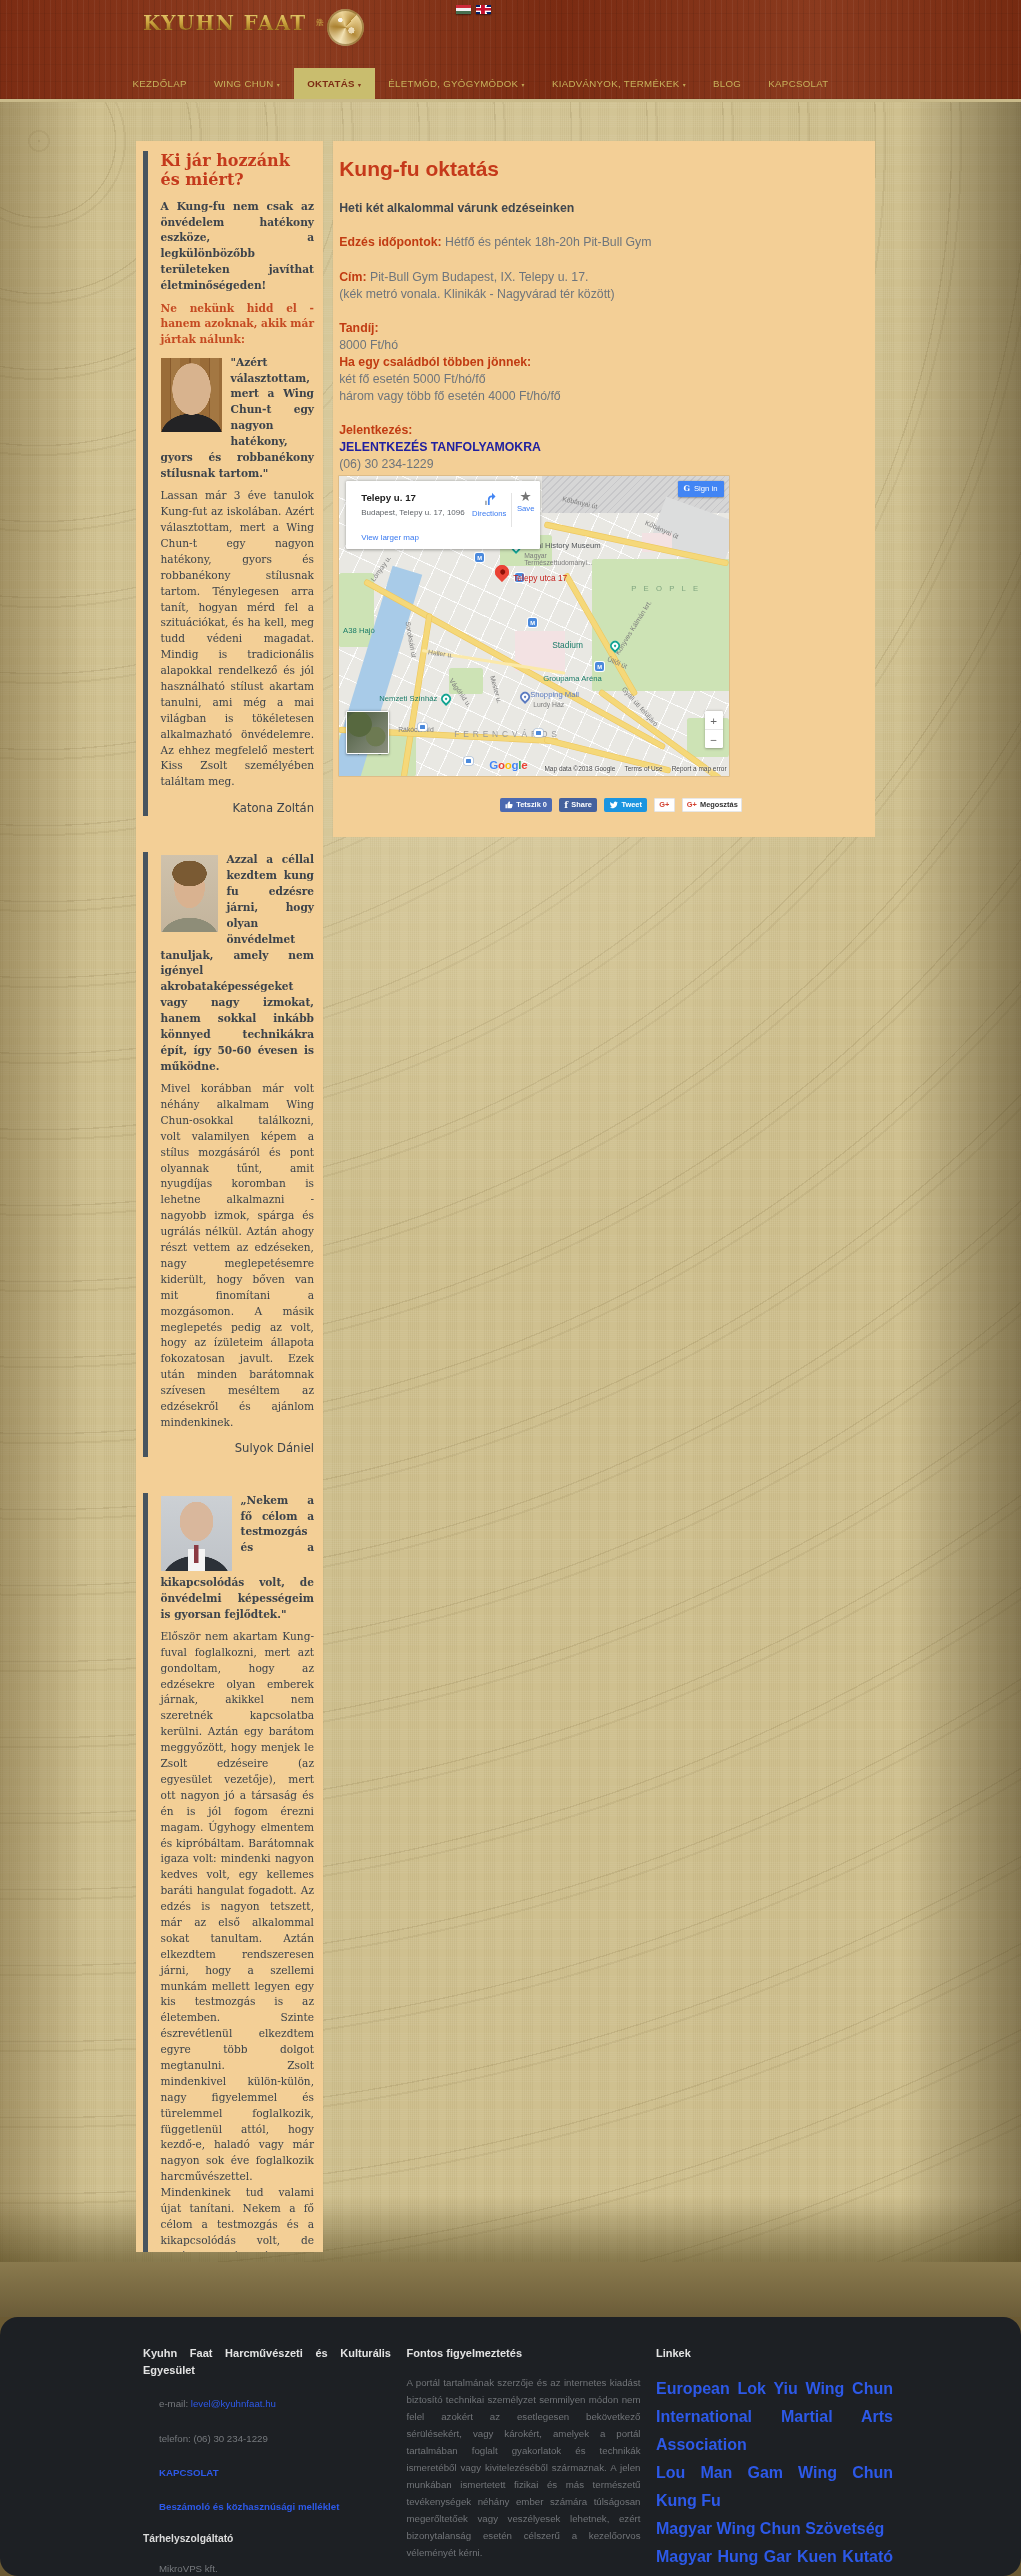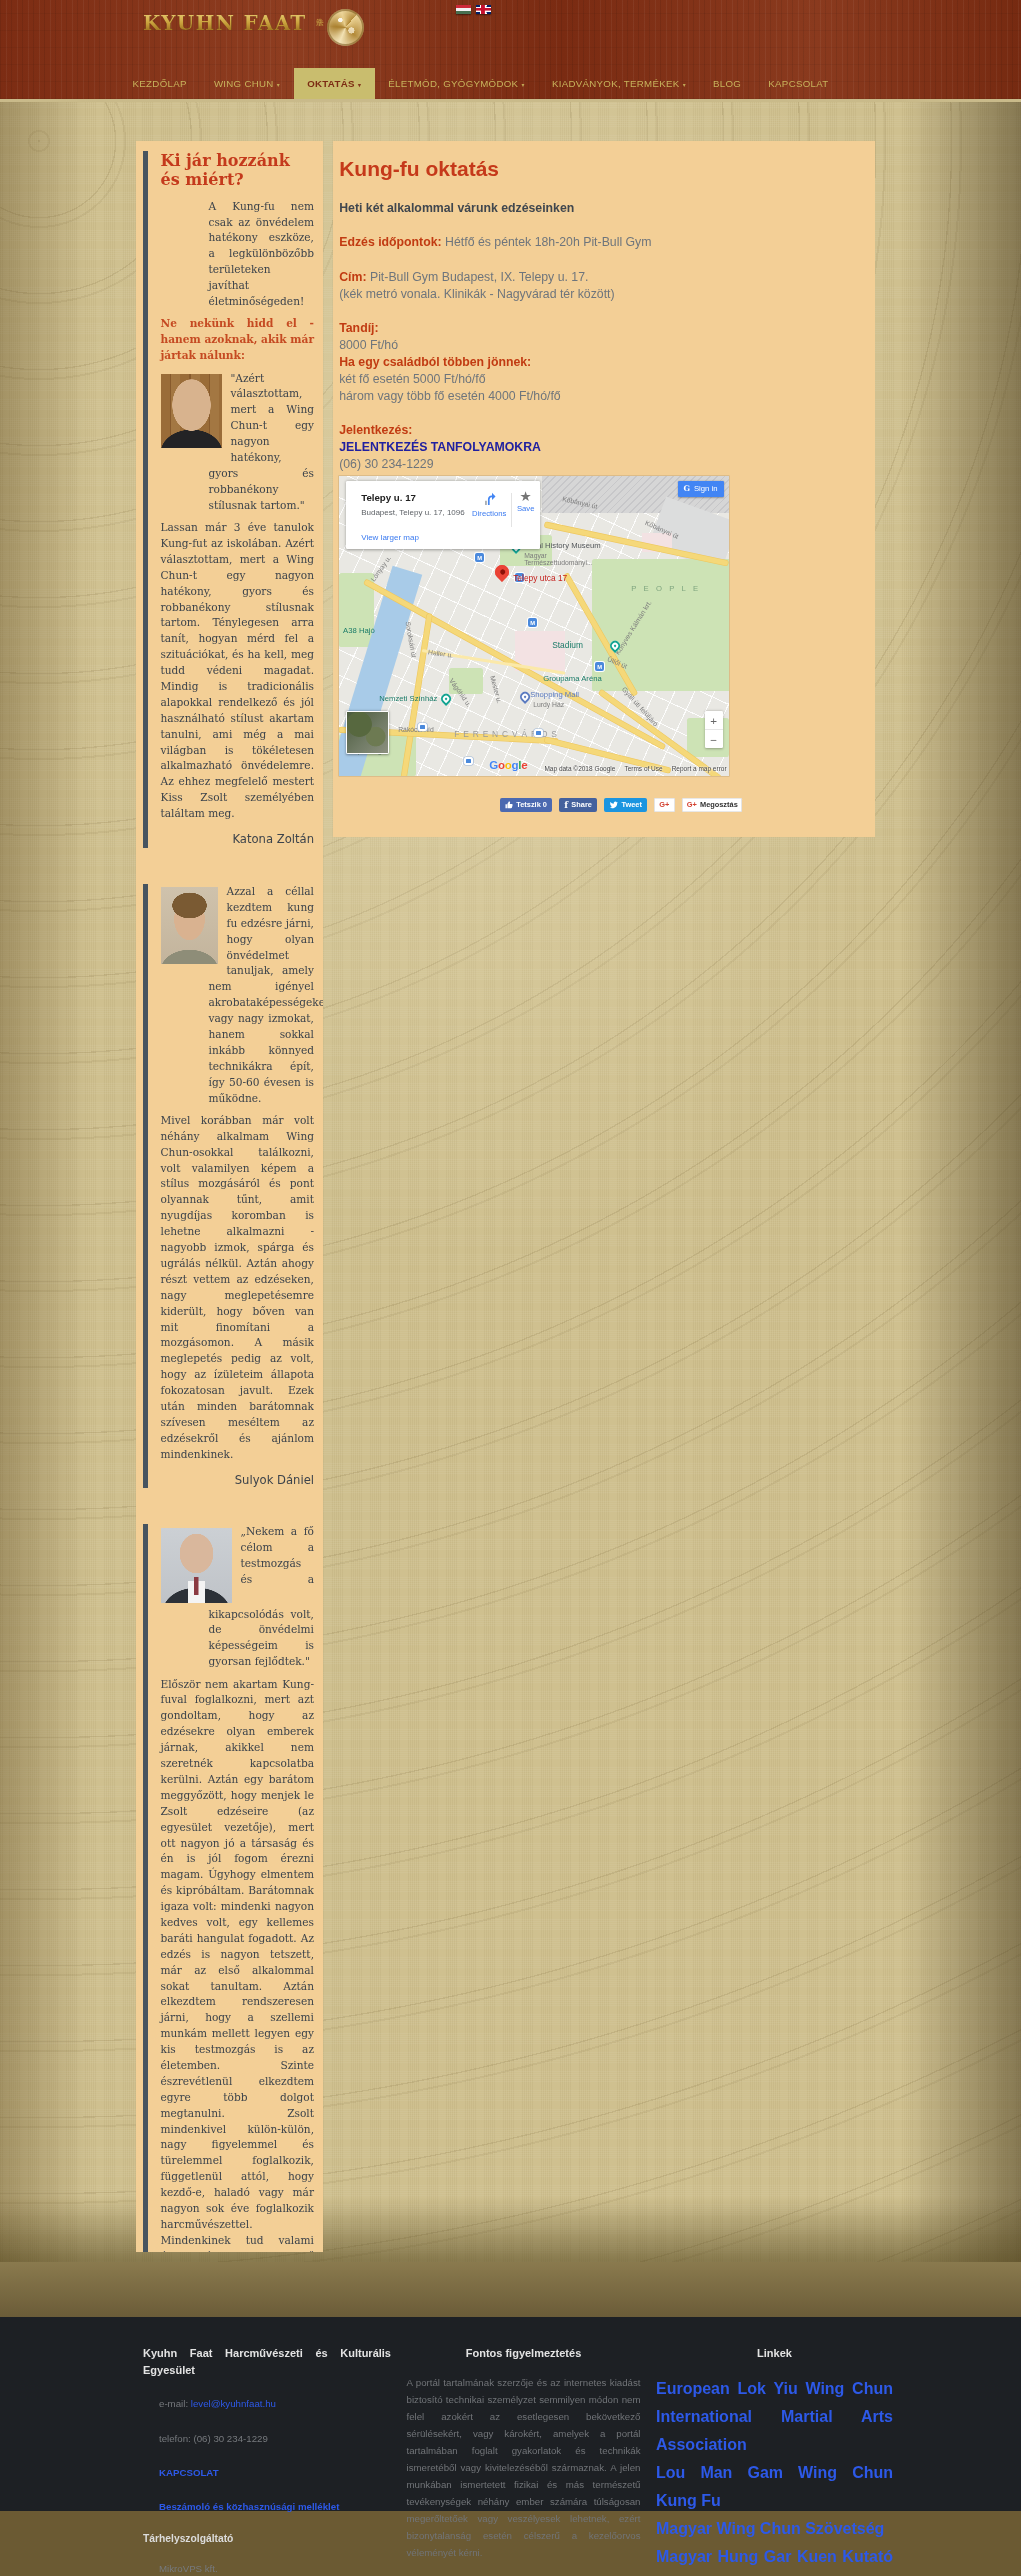--- a/index.html
+++ b/index.html
@@ -54,21 +54,21 @@
   .columns{display:flex;margin-left:136px;align-items:flex-start;gap:9.7px;}
 
   
   .sidebar-box{width:187px;box-sizing:border-box;background:#f3cf96;padding:9px 9px 6.5px 6.5px;
     height:2111px;overflow:hidden;}
   .sb-block{border-left:5.2px solid #47545f;padding-left:13px;margin:0 0 36px 0;}
   .sb-title{font-family:"DejaVu Serif",serif;font-weight:bold;font-size:16px;line-height:1.2;
     color:#c43a1c;margin:1.3px 0 9px 0;}
   .sb-text{font-family:"DejaVu Serif",serif;font-size:10.6px;line-height:1.5;color:#3c434b;
     text-align:justify;margin:0 0 6.5px 0;}
-  .sb-bold{font-weight:normal;margin-left:48px;}
+  .sb-bold{font-weight:bold;}
   .sb-red{color:#c54a22;font-weight:bold;}
   .sb-sign{font-family:"DejaVu Sans",sans-serif;font-size:11.6px;color:#3c434b;text-align:right;
     margin:10.3px 0 2.6px 0;line-height:1.35;}
   .photo{float:left;margin:3.2px 9px 3.9px 0;}
   .photo.p1{width:61px;height:74px;background:
       radial-gradient(ellipse 19.4px 26px at 50% 42%, #d8b38e 98%, transparent),
       radial-gradient(ellipse 31px 23px at 50% 106%, #232325 98%, transparent),
       repeating-linear-gradient(90deg,#9a6c38 0 9px,#875a2c 9px 10.3px,#a37742 10.3px 19.4px);}
   .photo.p2{width:57px;height:77px;background:
       radial-gradient(ellipse 17.4px 13px at 50% 24%, #7a5a33 98%, transparent),
@@ -161,27 +161,27 @@
   .sbtn.share{background:#44619d;}
   .sbtn.share .f{font-family:"DejaVu Serif",serif;font-size:9px;}
   .sbtn.tweet{background:#1b95e0;}
   .sbtn.gp{background:#fff;color:#d44332;box-shadow:inset 0 0 0 0.6px #d2d2d2;border-radius:1.3px;}
   .sbtn.gshare{background:#fff;color:#333;box-shadow:inset 0 0 0 0.6px #d2d2d2;border-radius:1.3px;
       width:50px;overflow:hidden;}
   .sbtn.gshare .gplus{color:#d44332;font-weight:bold;}
 
   
   .prefooter{height:55px;background:linear-gradient(180deg,#8a7a4e,#6b5c38);}
-  .footer{height:194px;box-sizing:border-box;background:#1d2024;padding:28px 0 0 143px;
-      display:flex;gap:15.5px;color:#76797d;}
+  .footer{height:259px;box-sizing:border-box;background:#1d2024;padding:28px 0 0 143px;
+      display:flex;gap:15.5px;color:#76797d;border-radius:18px;}
   .fcol1{width:248px;}
   .fcol2{width:234px;}
   .fcol3{width:237px;}
   .f-h{color:#e3e3e3;font-weight:bold;font-size:11px;line-height:1.55;margin:0 0 13px 0;text-align:justify;}
-  .f-h.center{text-align:center;}
+  .f-h.center{}
   .f-line{font-size:9.7px;line-height:1.9;margin:16px;}
   .f-link{color:#2d59e8;text-decoration:none;}
   .f-link.bold{font-weight:bold;}
   .f-sub{color:#dcdcdc;font-weight:bold;font-size:10.3px;margin:10.3px 0 1.3px 0;}
   .f-par{font-size:9.7px;line-height:1.75;text-align:justify;color:#717478;margin:0;}
   .f-links a{display:block;font-size:16px;font-weight:bold;line-height:1.75;color:#2d59e8;
       text-decoration:none;text-align:justify;}
 </style>
 </head>
 <body>

